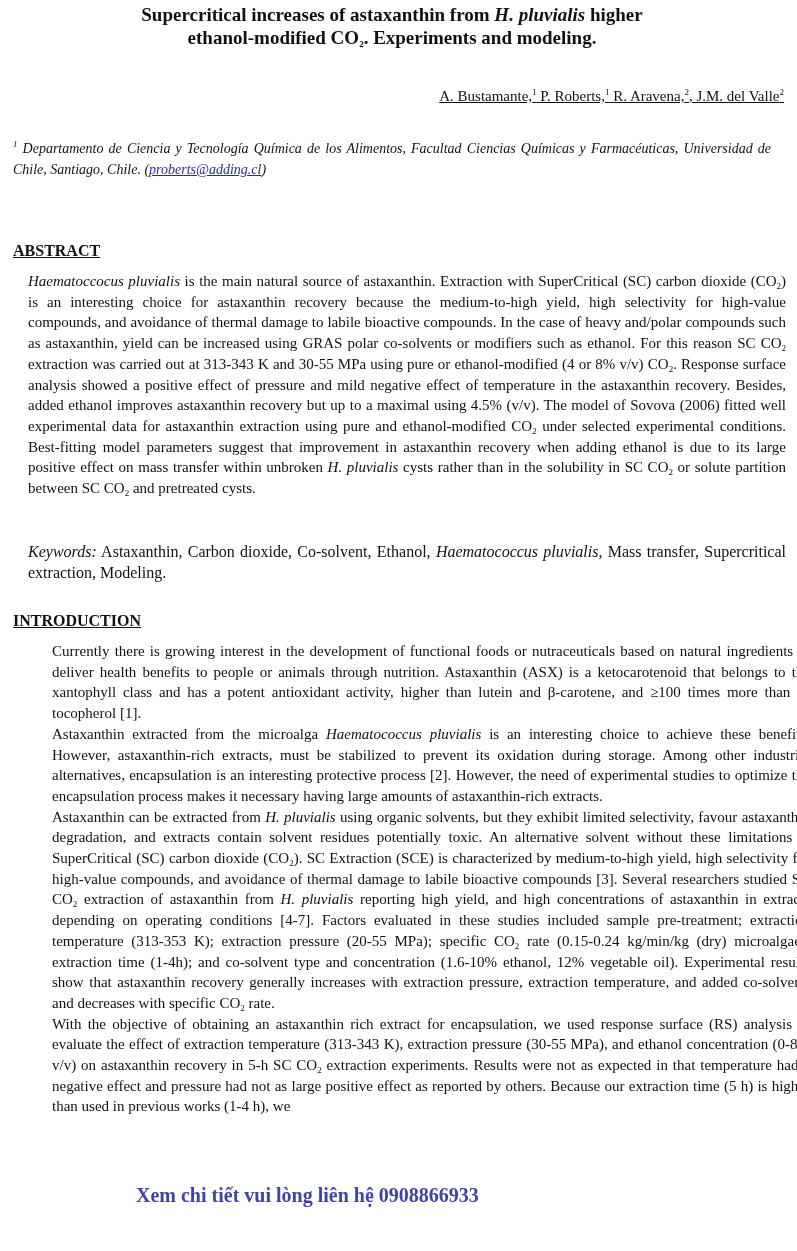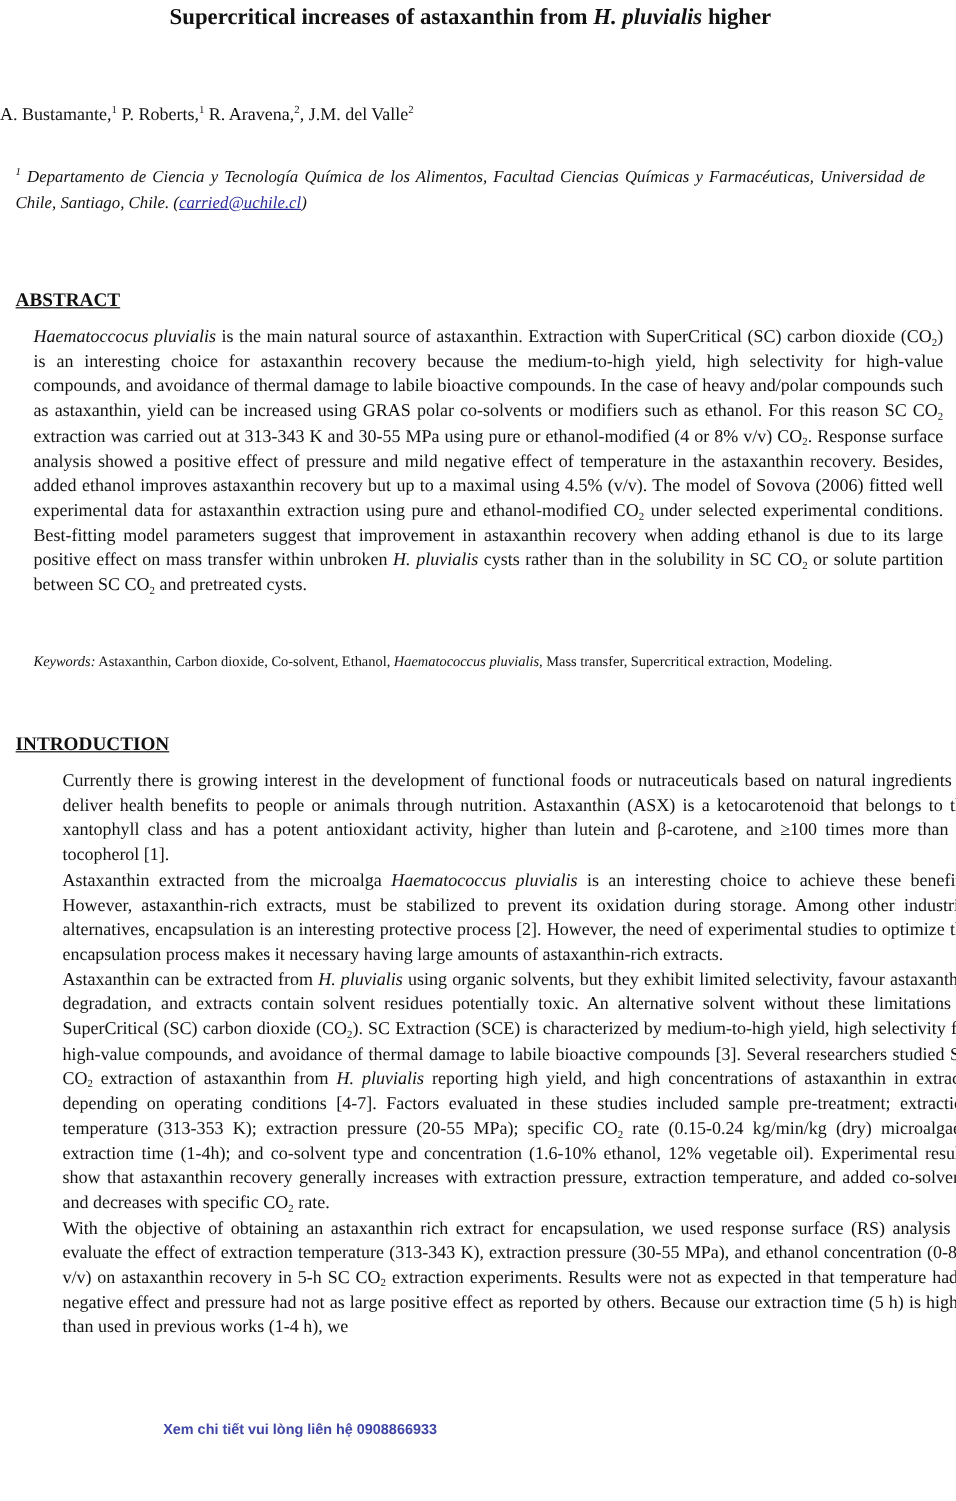--- a/index.html
+++ b/index.html
@@ -6,59 +6,60 @@
   body {
     width: 797px; height: 1251px; position: relative; overflow: hidden;
     font-family: "Liberation Serif", "DejaVu Serif", serif;
     color: #111111;
   }
   .title {
     position: absolute; left: 0; top: 3px; width: 784px; text-align: center;
     font-weight: bold; font-size: 19px; line-height: 23px;
   }
   .authors {
-    position: absolute; left: 0; top: 86px; width: 784px; text-align: left;
-    font-size: 15px; line-height: 20px;
+    position: absolute; left: 0; top: 86px; width: 784px; text-align: right;
+    font-size: 15px; line-height: 20px; text-decoration: underline;
   }
   sup { font-size: 9px; line-height: 0; vertical-align: 6px; }
   sub { font-size: 9px; line-height: 0; vertical-align: -3px; }
   .affil {
     position: absolute; left: 13px; top: 139px; width: 758px;
     font-style: italic; font-size: 14px; line-height: 20.5px; text-align: justify;
   }
   .affil a { color: #2a2a9a; text-decoration: underline; }
   .h {
     position: absolute; left: 13px; font-weight: bold; font-size: 16px; line-height: 20px; text-decoration: underline;
   }
   .para {
     position: absolute; left: 28px; width: 758px; font-size: 15px;
     line-height: 20.7px; text-align: justify;
   }
   .para p { margin: 0; }
-  .kw { font-size: 12px; line-height: 21px; }
+  .kw { font-size: 16px; line-height: 21px; }
   em { font-style: italic; }
   .footer-note {
     position: absolute; left: 136px; top: 1184px;
-    font-family: Liberation Sans, sans-serif;
-    font-weight: bold; font-size: 12px; color: #3f45a6;
+    font-family: Liberation Serif, serif;
+    font-weight: bold; font-size: 20px; color: #3f45a6;
   }
 </style>
 </head>
 <body>
 
 <div class="title">
   <div><span>Supercritical increases of astaxanthin from </span><em>H. pluvialis</em><span> higher</span></div>
+  <div><span>ethanol-modified CO</span><sub>2</sub><span>. Experiments and modeling.</span></div>
 </div>
 
 <div class="authors">
   <span>A. Bustamante,</span><sup>1</sup><span> P. Roberts,</span><sup>1</sup><span> R. Aravena,</span><sup>2</sup><span>, J.M. del Valle</span><sup>2</sup>
 </div>
 
 <div class="affil">
-  <div><sup>1</sup><span> Departamento de Ciencia y Tecnología Química de los Alimentos, Facultad Ciencias Químicas y Farmacéuticas, Universidad de Chile, Santiago, Chile. (</span><a>carried@uchile.cl</a><span>)</span></div>
+  <div><sup>1</sup><span> Departamento de Ciencia y Tecnología Química de los Alimentos, Facultad Ciencias Químicas y Farmacéuticas, Universidad de Chile, Santiago, Chile. (</span><a>proberts@adding.cl</a><span>)</span></div>
 </div>
 
 <div class="h" style="top:241px;">ABSTRACT</div>
 
 <div class="para" style="top:271px;">
   <p><em>Haematoccocus pluvialis</em><span> is the main natural source of astaxanthin. Extraction with SuperCritical (SC) carbon dioxide (CO</span><sub>2</sub><span>) is an interesting choice for astaxanthin recovery because the medium-to-high yield, high selectivity for high-value compounds, and avoidance of thermal damage to labile bioactive compounds. In the case of heavy and/polar compounds such as astaxanthin, yield can be increased using GRAS polar co-solvents or modifiers such as ethanol. For this reason SC CO</span><sub>2</sub><span> extraction was carried out at 313-343 K and 30-55 MPa using pure or ethanol-modified (4 or 8% v/v) CO</span><sub>2</sub><span>. Response surface analysis showed a positive effect of pressure and mild negative effect of temperature in the astaxanthin recovery. Besides, added ethanol improves astaxanthin recovery but up to a maximal using 4.5% (v/v). The model of Sovova (2006) fitted well experimental data for astaxanthin extraction using pure and ethanol-modified CO</span><sub>2</sub><span> under selected experimental conditions. Best-fitting model parameters suggest that improvement in astaxanthin recovery when adding ethanol is due to its large positive effect on mass transfer within unbroken </span><em>H. pluvialis</em><span> cysts rather than in the solubility in SC CO</span><sub>2</sub><span> or solute partition between SC CO</span><sub>2</sub><span> and pretreated cysts.</span></p>
 </div>
 
 <div class="para kw" style="top:541px;">
   <em>Keywords:</em><span> Astaxanthin, Carbon dioxide, Co-solvent, Ethanol, </span><em>Haematococcus pluvialis,</em><span> Mass transfer, Supercritical extraction, Modeling.</span>

